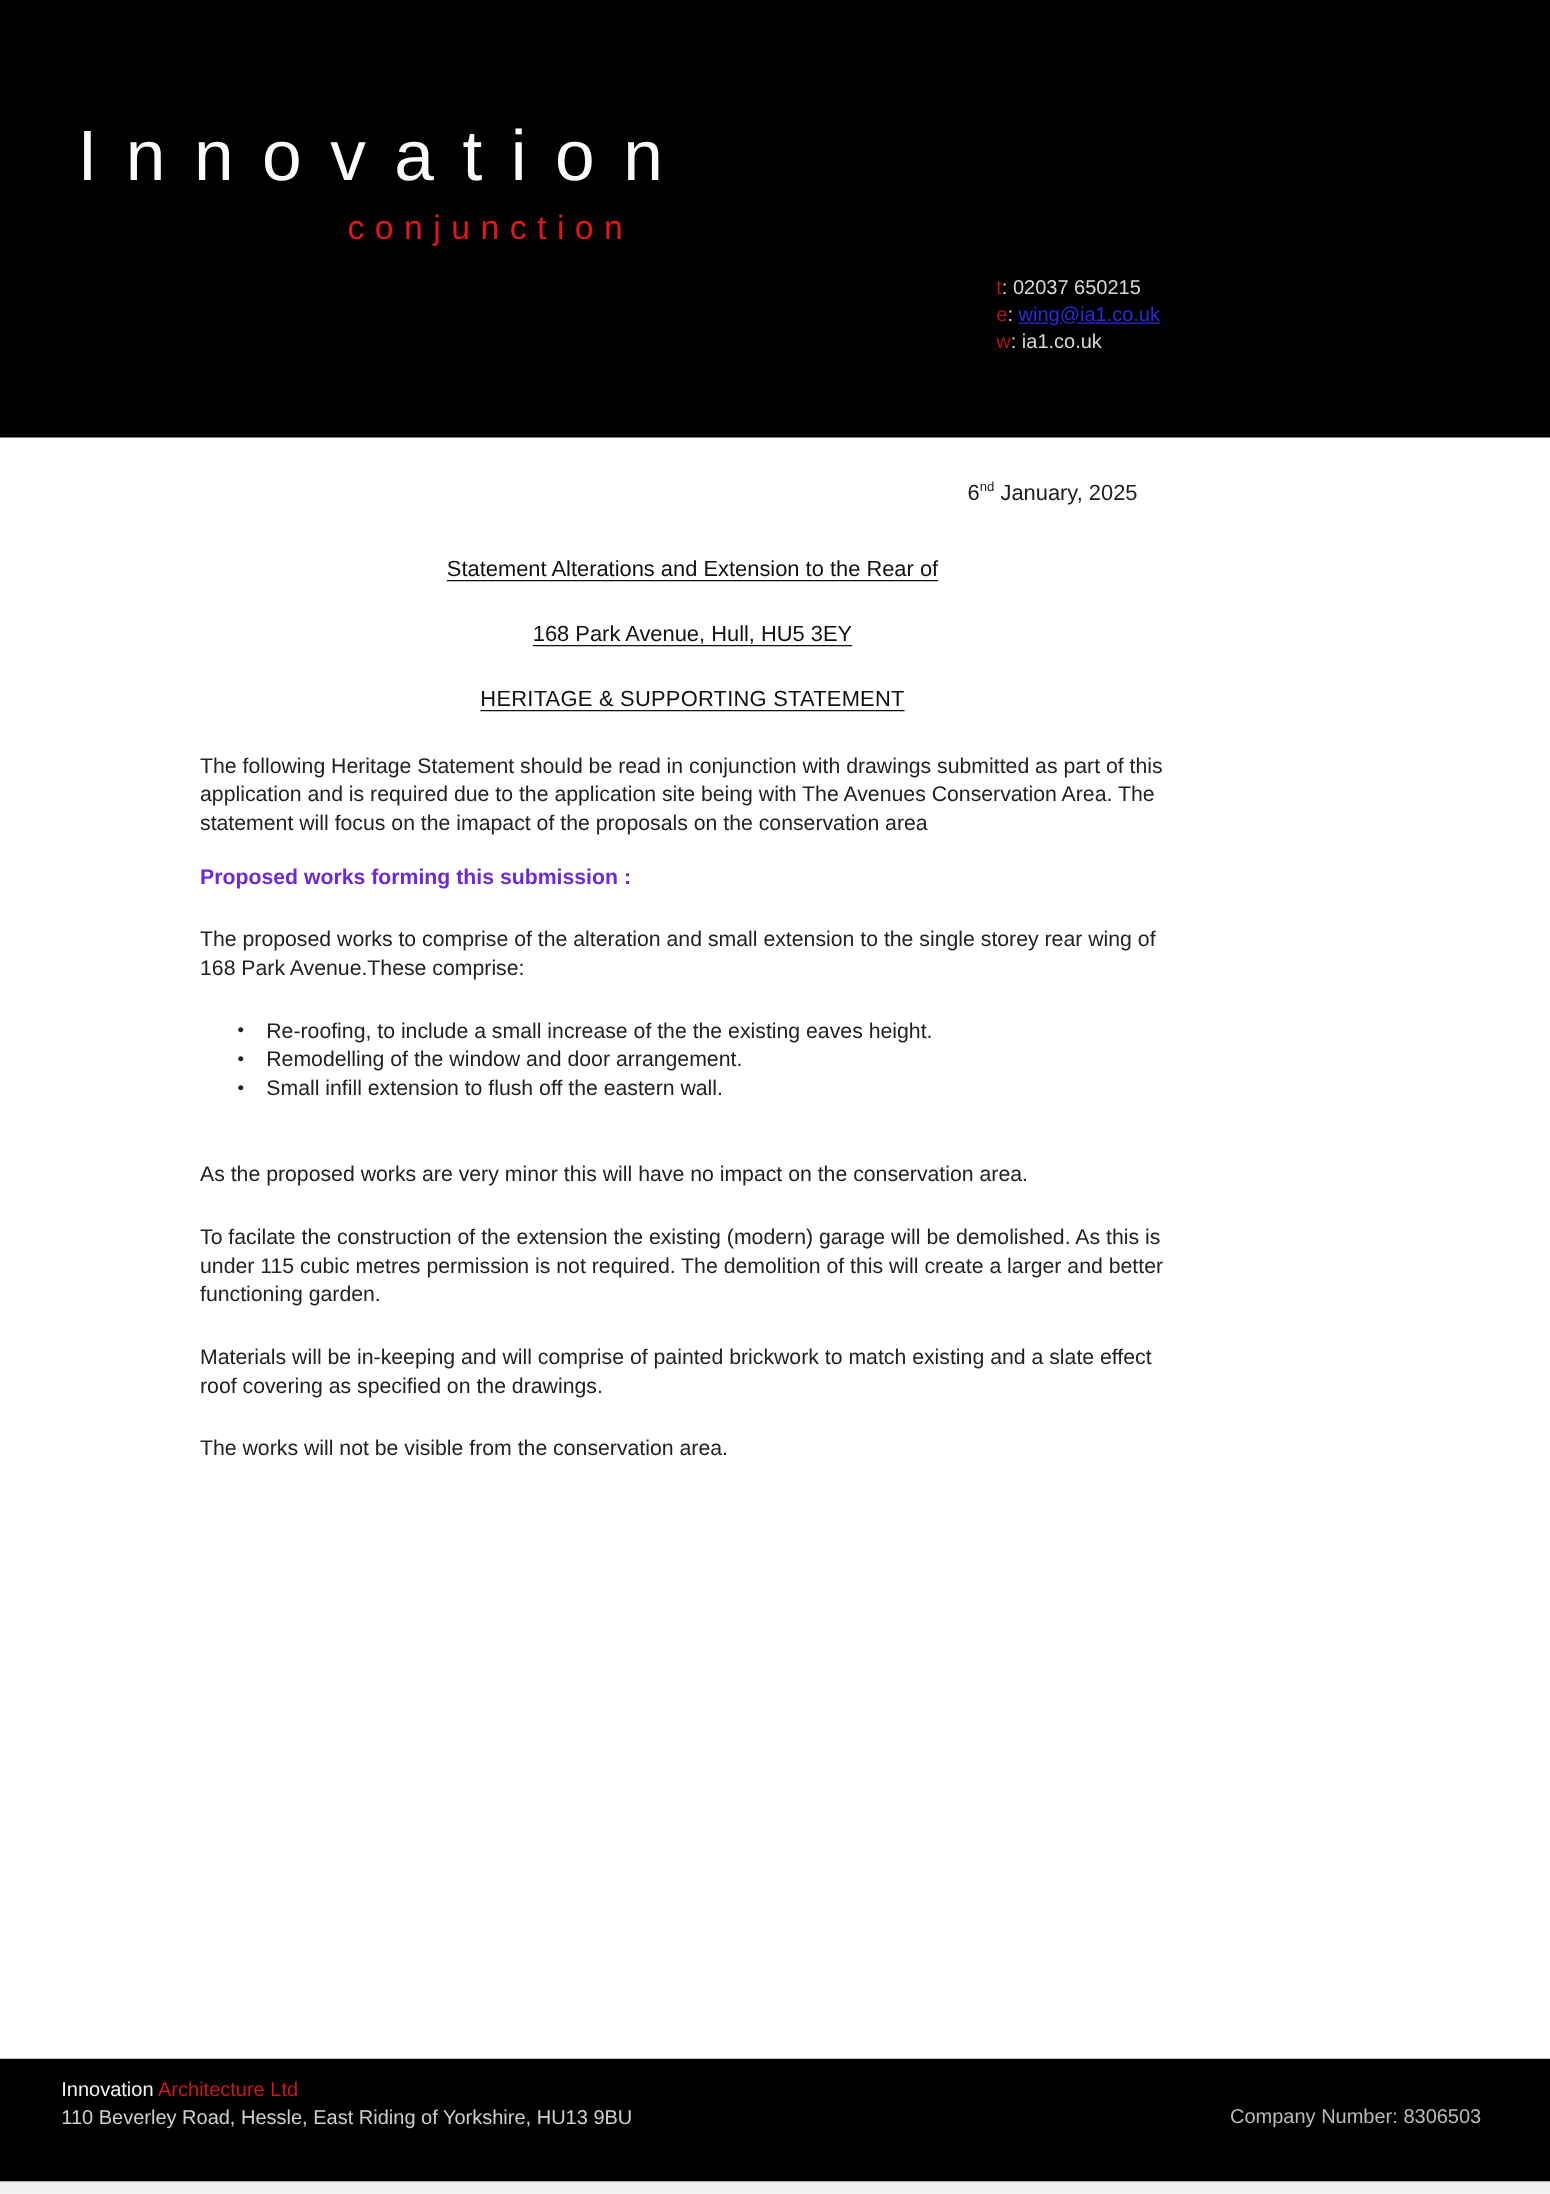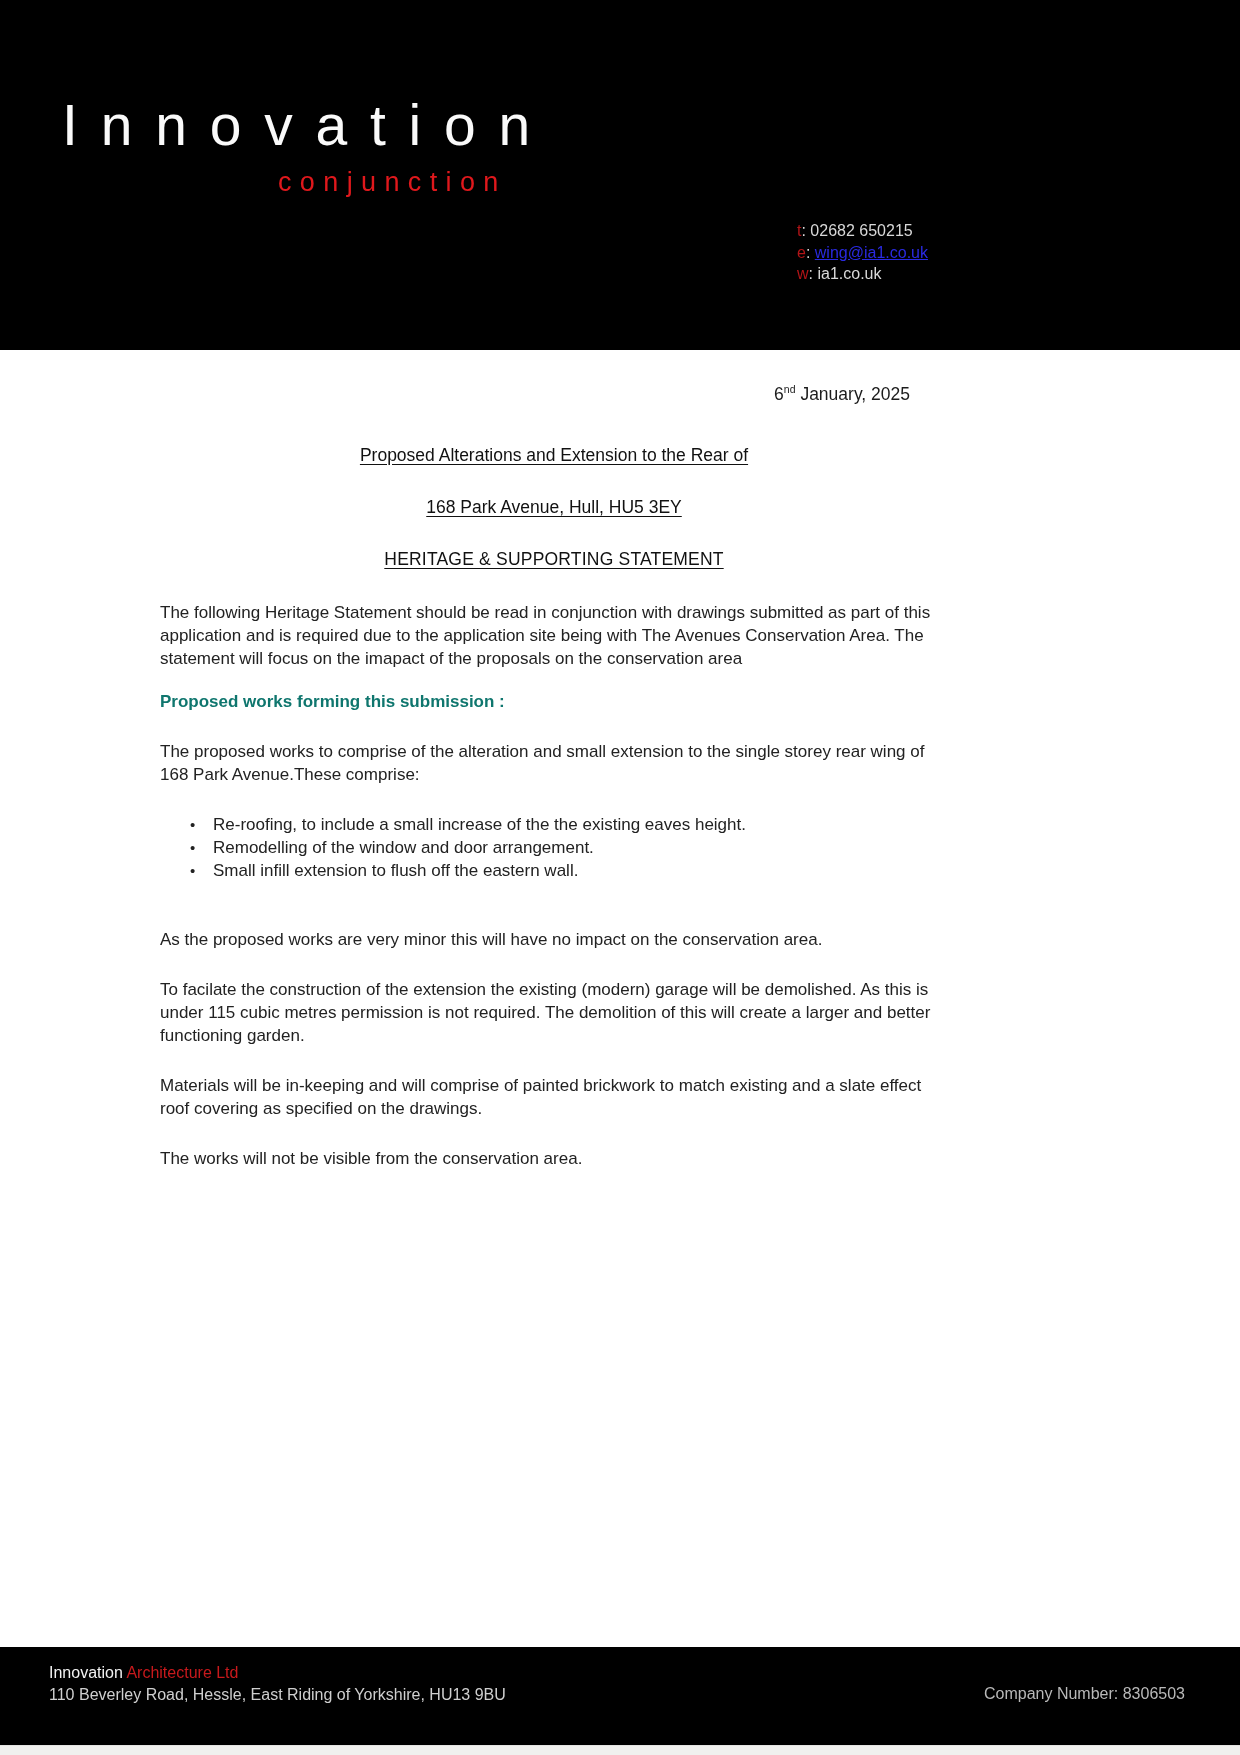--- a/index.html
+++ b/index.html
@@ -56,21 +56,21 @@
     font-size:17.5px;
     text-decoration:underline;
     text-underline-offset:3px;
     margin:0 0 31px 0;
     color:#111;
   }
   .doc-heading.caps{letter-spacing:0.2px;}
   .bodycopy{margin-top:20px;font-size:17px;line-height:23px;color:#222;}
   .bodycopy p{margin:0 0 27px 0;}
   .bodycopy p.tight{margin-bottom:20px;}
-  .subhead{font-weight:bold;color:#0f766e;}
+  .subhead{font-weight:bold;color:#6d28d9;}
   ul.bullets{
     list-style:none;
     margin:0 0 46px 0;
     padding:0 0 0 30px;
   }
   ul.bullets li{display:flex;}
   ul.bullets .dot{
     flex:0 0 23px;
     font-size:15px;
   }
@@ -100,32 +100,32 @@
     box-sizing:border-box;
   }
 </style>
 </head>
 <body>
 
 <div class="header">
   <div class="logo-title">Innovation</div>
   <div class="logo-subtitle">conjunction</div>
   <div class="contact">
-    <div><span class="lbl">t</span><span>: </span><span>02682 650215</span></div>
+    <div><span class="lbl">t</span><span>: </span><span>02037 650215</span></div>
     <div><span class="lbl">e</span><span>: </span><a href="#">wing@ia1.co.uk</a></div>
     <div><span class="lbl">w</span><span>: </span><span>ia1.co.uk</span></div>
   </div>
 </div>
 
 <div class="main">
 
   <div class="date-line"><span>6</span><sup>nd</sup><span> January, 2025</span></div>
 
   <div class="headings">
-    <div class="doc-heading">Proposed Alterations and Extension to the Rear of</div>
+    <div class="doc-heading">Statement Alterations and Extension to the Rear of</div>
     <div class="doc-heading">168 Park Avenue, Hull, HU5 3EY</div>
     <div class="doc-heading caps">HERITAGE &amp; SUPPORTING STATEMENT</div>
   </div>
 
   <div class="bodycopy">
     <p class="tight">The following Heritage Statement should be read in conjunction with drawings submitted as part of this application and is required due to the application site being with The Avenues Conservation Area. The statement will focus on the imapact of the proposals on the conservation area</p>
     <p class="subhead">Proposed works forming this submission :</p>
     <p>The proposed works to comprise of the alteration and small extension to the single storey rear wing of 168 Park Avenue.These comprise:</p>
 
     <ul class="bullets">

